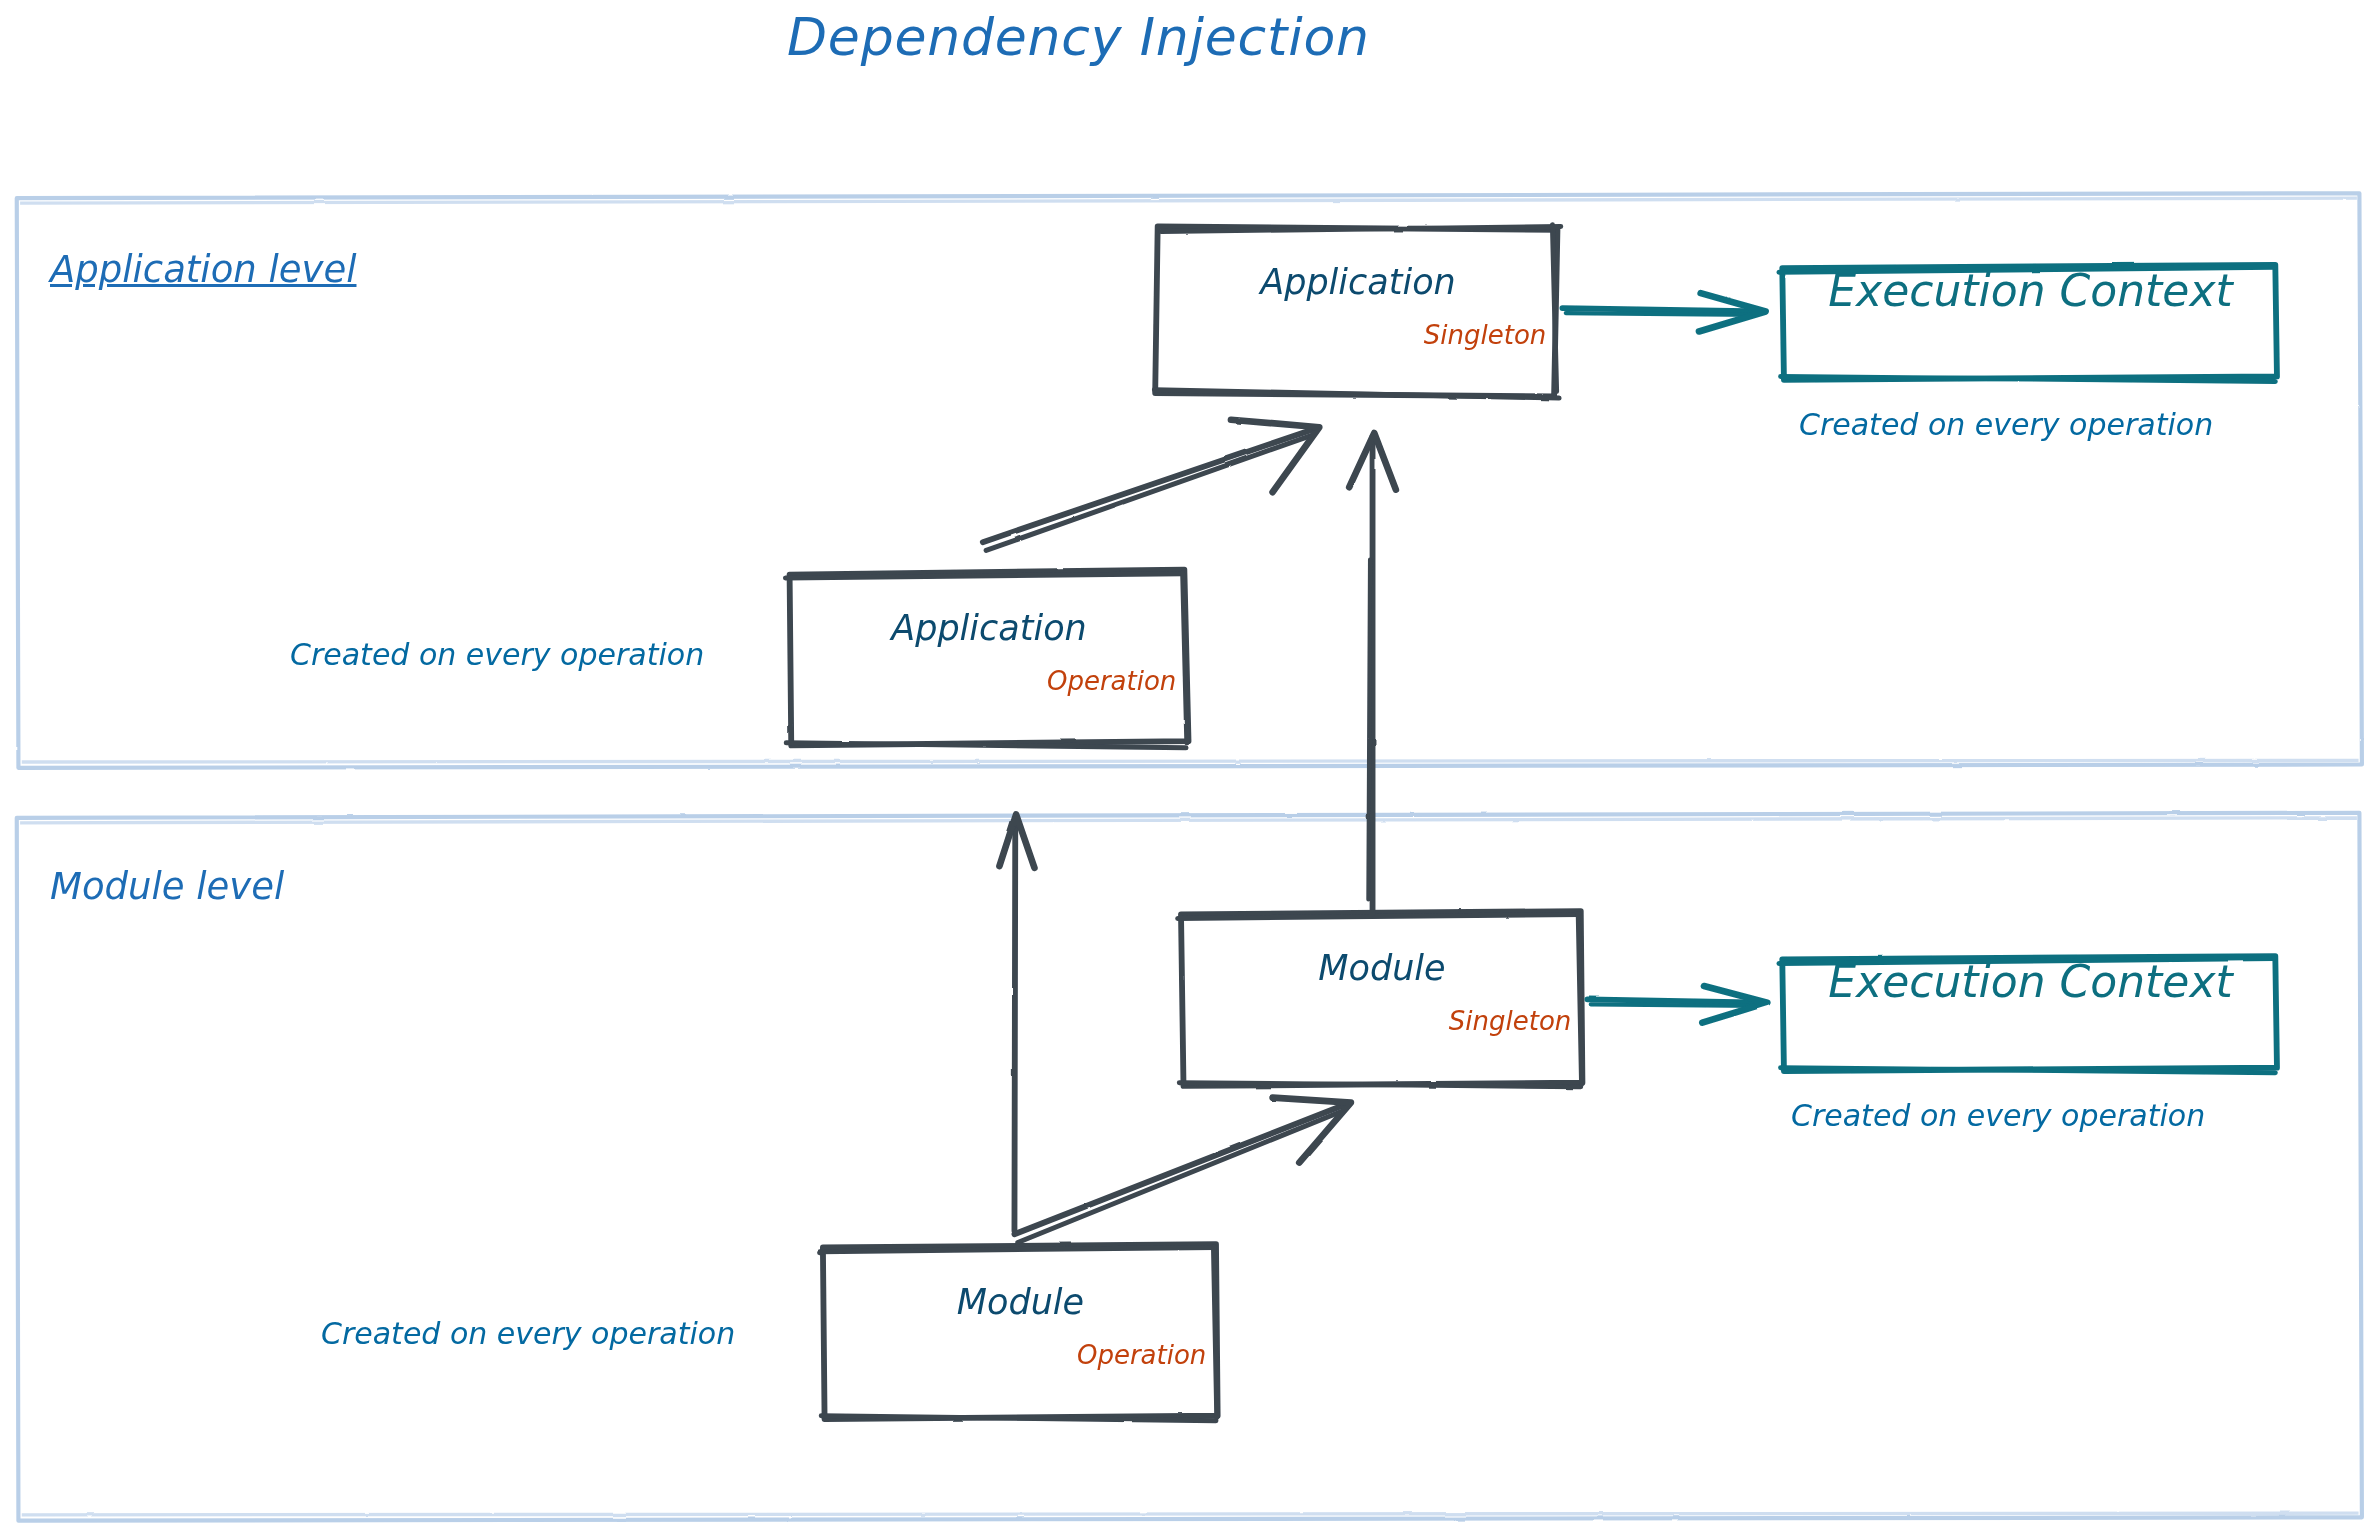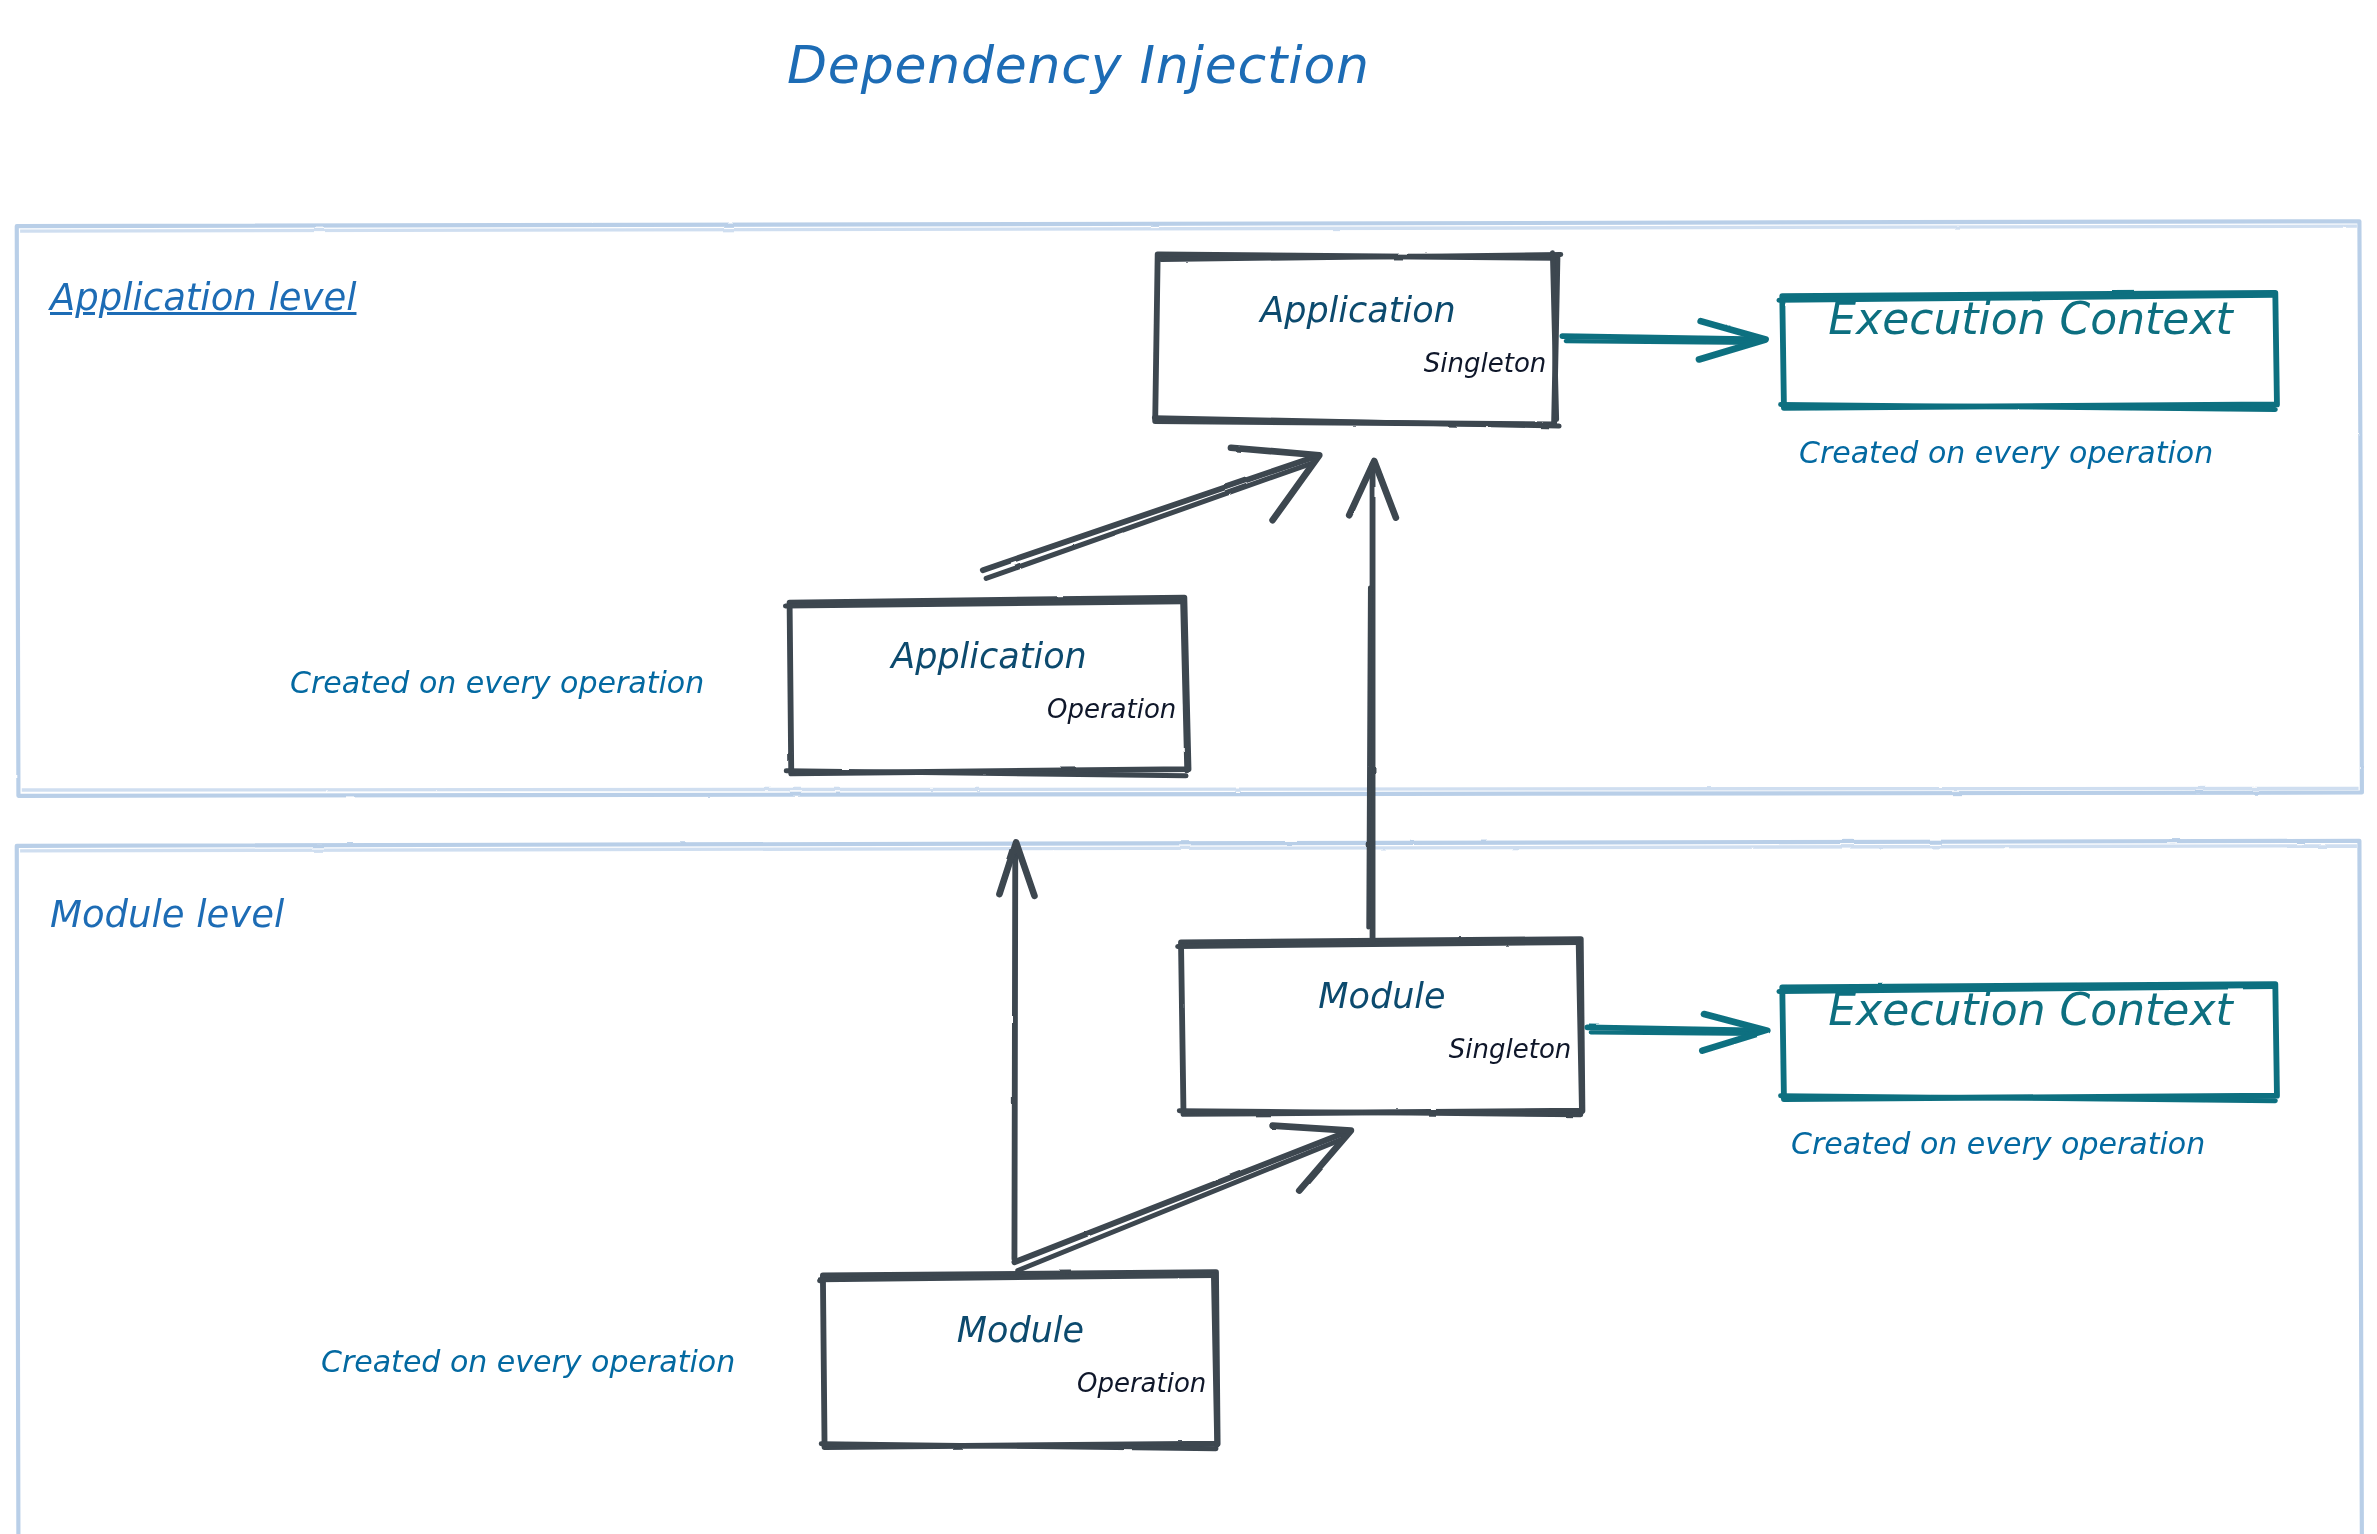--- a/index.html
+++ b/index.html
@@ -12,21 +12,20 @@
     height: 1534px;
     font-family: "DejaVu Sans", sans-serif;
     overflow: hidden;
     position: relative;
   }
   #stage {
     position: absolute;
     left: 0; top: 0;
     width: 2377px;
     height: 1345px;
-    margin-top: 28px;
   }
   svg.layer {
     position: absolute;
     left: 0; top: 0;
     width: 2377px;
     height: 1534px;
     overflow: visible;
   }
   .txt {
     position: absolute;
@@ -49,21 +48,21 @@
     color: #1d6cb5;
     font-size: 37px;
     font-style: italic;
   }
   .node-title {
     color: #0c4a6e;
     font-size: 35px;
     font-style: italic;
   }
   .node-scope {
-    color: #0f172a;
+    color: #c2410c;
     font-size: 26px;
     font-style: italic;
   }
   .ec-title {
     color: #0d6f80;
     font-size: 44px;
     font-style: italic;
   }
   .caption {
     color: #0369a1;

